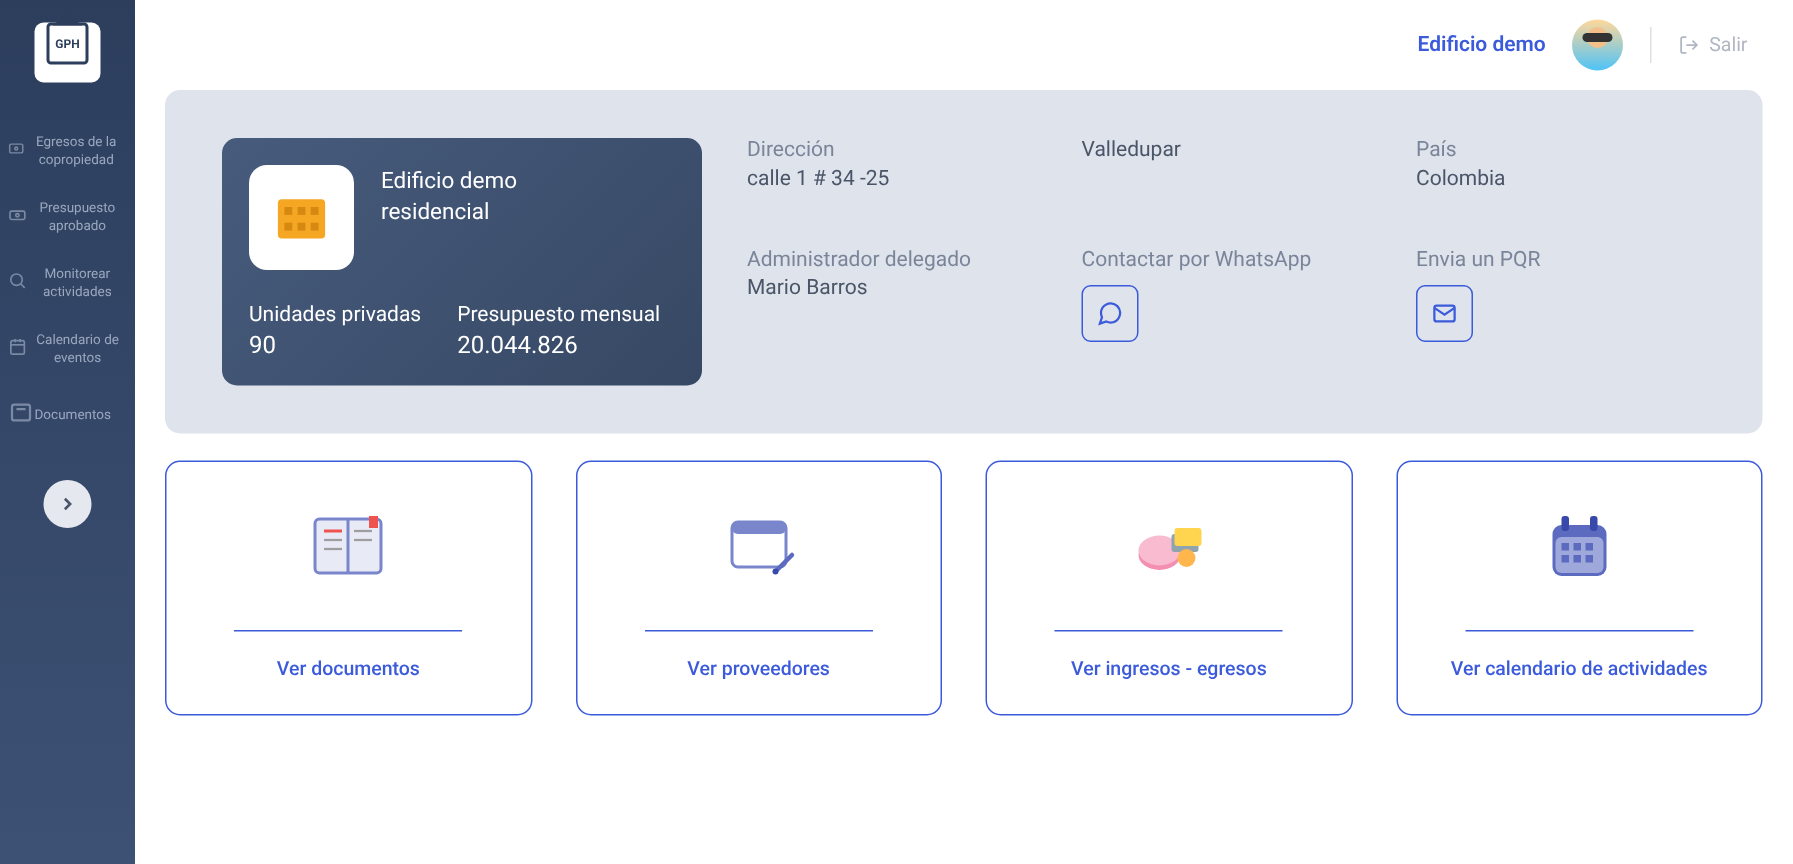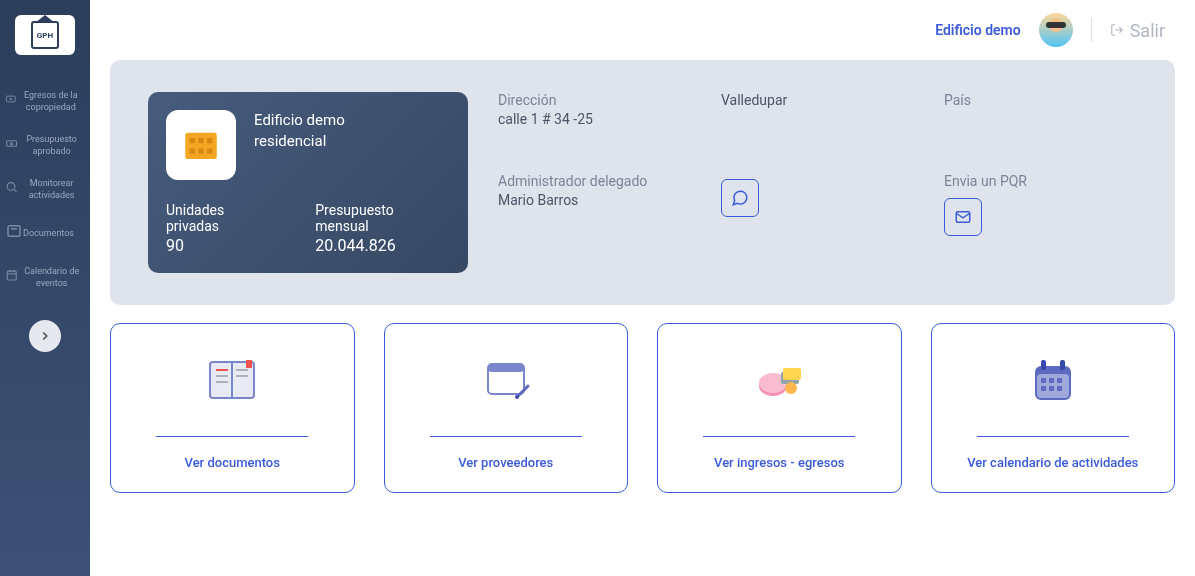--- a/index.html
+++ b/index.html
@@ -1,40 +1,40 @@
 <!DOCTYPE html>
 <html><head>
 <meta charset="utf-8">
 <style>
 *{margin:0;padding:0;box-sizing:border-box;font-family:-apple-system,BlinkMacSystemFont,'Segoe UI',Roboto,sans-serif}
 body{background:#fff;display:flex;width:1195px;height:576px;overflow:hidden}
 .sidebar{width:90px;background:linear-gradient(180deg,#2c3e5c 0%,#3d5175 100%);display:flex;flex-direction:column;align-items:center;padding-top:15px;color:#9aa8bf}
-.logo{width:60px;height:40px;background:#fff;border-radius:6px;display:flex;align-items:center;justify-content:center;margin-bottom:25px}
+.logo{width:44px;height:40px;background:#fff;border-radius:6px;display:flex;justify-content:center;margin-bottom:25px}
 .logo-inner{width:28px;height:28px;border:2px solid #2c3e5c;border-radius:3px;display:flex;align-items:center;justify-content:center;font-size:8px;font-weight:bold;color:#2c3e5c;position:relative}
 .logo-inner::before{content:'';position:absolute;top:-8px;left:50%;transform:translateX(-50%);border-left:10px solid transparent;border-right:10px solid transparent;border-bottom:8px solid #2c3e5c}
 .nav-item{display:flex;flex-direction:row;align-items:center;padding:10px 5px;cursor:pointer;width:100%;text-align:center}
 .nav-icon{width:18px;height:18px;margin-bottom:6px;opacity:0.7}
 .nav-label{font-size:9px;line-height:1.3;color:#9aa8bf}
 .expand-btn{width:32px;height:32px;background:#e5e8ef;border-radius:50%;display:flex;align-items:center;justify-content:center;margin-top:20px;cursor:pointer}
 .main{flex:1;display:flex;flex-direction:column}
 .topbar{height:60px;display:flex;align-items:center;justify-content:flex-end;padding:0 30px;gap:18px}
 .building-name{color:#3b5bdb;font-weight:600;font-size:14px}
 .avatar{width:34px;height:34px;border-radius:50%;background:linear-gradient(180deg,#ffd89b 0%,#4fc3f7 100%);display:flex;align-items:center;justify-content:center;position:relative;overflow:hidden}
 .avatar::before{content:'';position:absolute;top:5px;width:14px;height:14px;background:#f4c089;border-radius:50%}
 .avatar::after{content:'';position:absolute;top:9px;width:20px;height:6px;background:#333;border-radius:3px}
 .divider{width:1px;height:24px;background:#e0e0e0}
-.logout{display:flex;align-items:center;gap:6px;color:#b0b6c2;font-size:18px;cursor:pointer}
+.logout{display:flex;align-items:center;gap:6px;color:#b0b6c2;font-size:13px;cursor:pointer}
 .content{flex:1;padding:0 20px 20px 20px;overflow-y:auto}
 .info-panel{background:#dfe3ec;border-radius:10px;padding:32px 38px;display:flex;gap:30px}
 .info-card{width:320px;background:linear-gradient(135deg,#475b7d 0%,#364863 100%);border-radius:10px;padding:18px;color:#fff;display:flex;flex-direction:column}
 .info-card-top{display:flex;gap:18px;margin-bottom:22px}
 .building-icon{width:70px;height:70px;background:#fff;border-radius:12px;display:flex;align-items:center;justify-content:center}
 .building-svg{width:42px;height:42px}
 .card-title{font-size:15px;line-height:1.4}
-.card-stats{display:flex;gap:35px}
+.card-stats{display:flex;gap:24px}
 .stat-label{font-size:14px;margin-bottom:2px}
 .stat-value{font-size:16px}
 .info-cols{flex:1;display:grid;grid-template-columns:1fr 1fr 1fr;gap:8px 30px}
 .info-item{display:flex;flex-direction:column;gap:3px}
 .info-label{color:#7a8599;font-size:14px}
 .info-value{color:#4a5568;font-size:14px}
 .icon-btn{width:38px;height:38px;border:1px solid #3b5bdb;border-radius:6px;display:flex;align-items:center;justify-content:center;margin-top:6px;cursor:pointer}
 .cards-grid{display:grid;grid-template-columns:repeat(4,1fr);gap:29px;margin-top:18px}
 .action-card{border:1.5px solid #3b5bdb;border-radius:10px;padding:30px 20px 22px 20px;display:flex;flex-direction:column;align-items:center;cursor:pointer;background:#fff}
 .action-icon{width:52px;height:52px;margin-bottom:30px;display:flex;align-items:center;justify-content:center}
@@ -64,33 +64,33 @@
   </div>
   <div class="nav-item">
     <svg class="nav-icon" viewBox="0 0 24 24" fill="none" stroke="#9aa8bf" stroke-width="2">
         <circle cx="11" cy="11" r="7"></circle>
         <line x1="21" y1="21" x2="16" y2="16"></line>
       </svg>
     <span class="nav-label">Monitorear actividades</span>
   </div>
   <div class="nav-item">
     <svg class="nav-icon" viewBox="0 0 24 24" fill="none" stroke="#9aa8bf" stroke-width="2">
-        <rect x="4" y="5" width="16" height="14" rx="2"></rect>
-        <line x1="8" y1="9" x2="16" y2="9"></line>
-      </svg>
-    <span class="nav-label">Documentos</span>
-  </div>
-  <div class="nav-item">
-    <svg class="nav-icon" viewBox="0 0 24 24" fill="none" stroke="#9aa8bf" stroke-width="2">
         <rect x="4" y="5" width="16" height="16" rx="2"></rect>
         <line x1="4" y1="10" x2="20" y2="10"></line>
         <line x1="9" y1="3" x2="9" y2="7"></line>
         <line x1="15" y1="3" x2="15" y2="7"></line>
       </svg>
     <span class="nav-label">Calendario de eventos</span>
+  </div>
+  <div class="nav-item">
+    <svg class="nav-icon" viewBox="0 0 24 24" fill="none" stroke="#9aa8bf" stroke-width="2">
+        <rect x="4" y="5" width="16" height="14" rx="2"></rect>
+        <line x1="8" y1="9" x2="16" y2="9"></line>
+      </svg>
+    <span class="nav-label">Documentos</span>
   </div>
   <div class="expand-btn">
     <svg width="14" height="14" viewBox="0 0 24 24" fill="none" stroke="#4a5568" stroke-width="3">
         <polyline points="9 18 15 12 9 6"></polyline>
       </svg>
   </div>
 </div>
 
 <div class="main">
   <div class="topbar">
@@ -140,26 +140,28 @@
       <div class="info-cols">
         <div class="info-item">
           <span class="info-label">Dirección</span>
           <span class="info-value">calle 1 # 34 -25</span>
         </div>
         <div class="info-item">
           <span class="info-value">Valledupar</span>
         </div>
         <div class="info-item">
           <span class="info-label">País</span>
+          <span class="info-value">Colombia</span>
         </div>
         <div class="info-item">
           <span class="info-label">Administrador delegado</span>
           <span class="info-value">Mario Barros</span>
         </div>
         <div class="info-item">
+          <span class="info-label">Contactar por WhatsApp</span>
           <div class="icon-btn">
             <svg width="18" height="18" viewBox="0 0 24 24" fill="none" stroke="#3b5bdb" stroke-width="2">
                 <path d="M21 11.5a8.38 8.38 0 01-.9 3.8 8.5 8.5 0 01-7.6 4.7 8.38 8.38 0 01-3.8-.9L3 21l1.9-5.7a8.38 8.38 0 01-.9-3.8 8.5 8.5 0 014.7-7.6 8.38 8.38 0 013.8-.9h.5a8.48 8.48 0 018 8v.5z"></path>
               </svg>
           </div>
         </div>
         <div class="info-item">
           <span class="info-label">Envia un PQR</span>
           <div class="icon-btn">
             <svg width="18" height="18" viewBox="0 0 24 24" fill="none" stroke="#3b5bdb" stroke-width="2">

